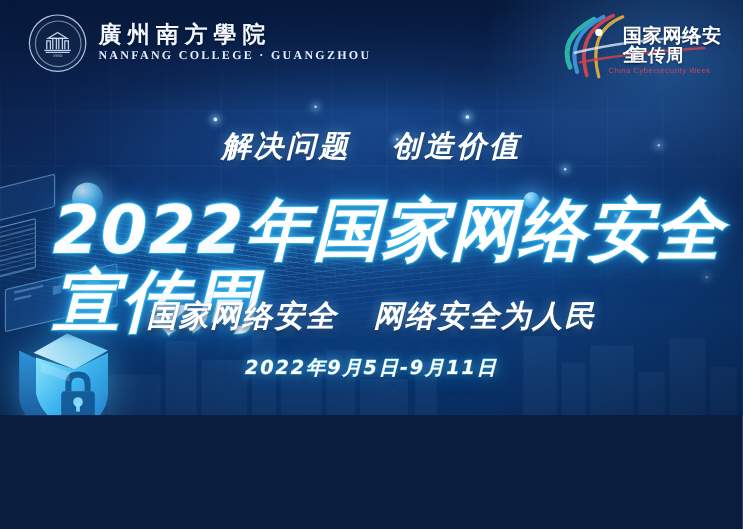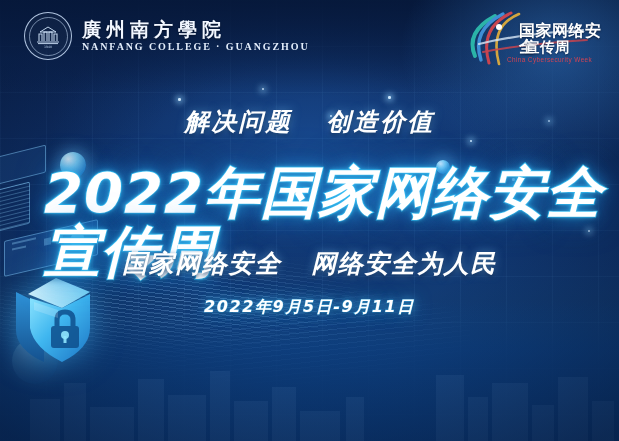--- a/index.html
+++ b/index.html
@@ -1,21 +1,21 @@
 <!DOCTYPE html>
 <html><head>
 <meta charset="utf-8">
 <title>Cybersecurity Week Banner</title>
 <style>
   html,body{margin:0;padding:0;background:#0b1d3f;}
   body{font-family:"Liberation Sans","DejaVu Sans",sans-serif;}
 
   .banner{
     position:relative;
-    width:619px;height:441px;
+    width:619px;height:346px;
     overflow:hidden;
     background:
       radial-gradient(ellipse 60% 45% at 50% 30%, rgba(30,90,170,.55) 0%, rgba(12,42,95,0) 70%),
       linear-gradient(180deg,#0d2451 0%, #0e2d62 30%, #10356f 55%, #134079 75%, #10457f 100%);
   }
 
   
   .grid{
     position:absolute;inset:0;
     background-image:

